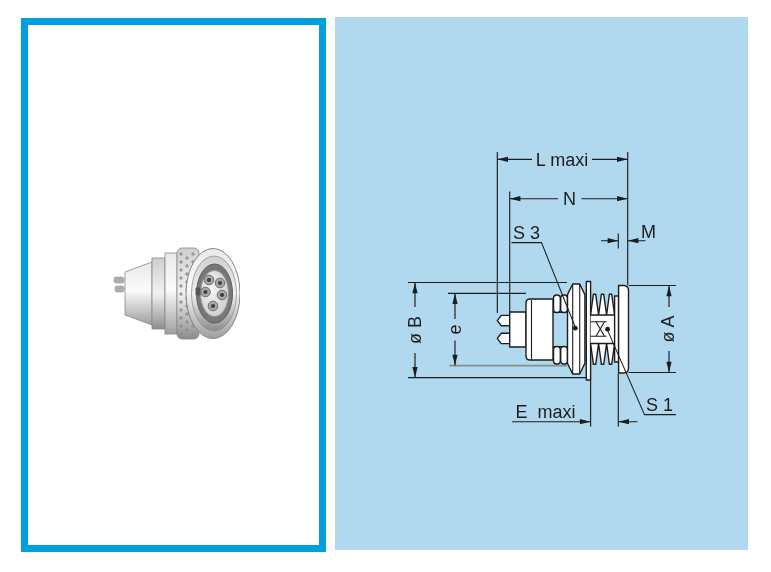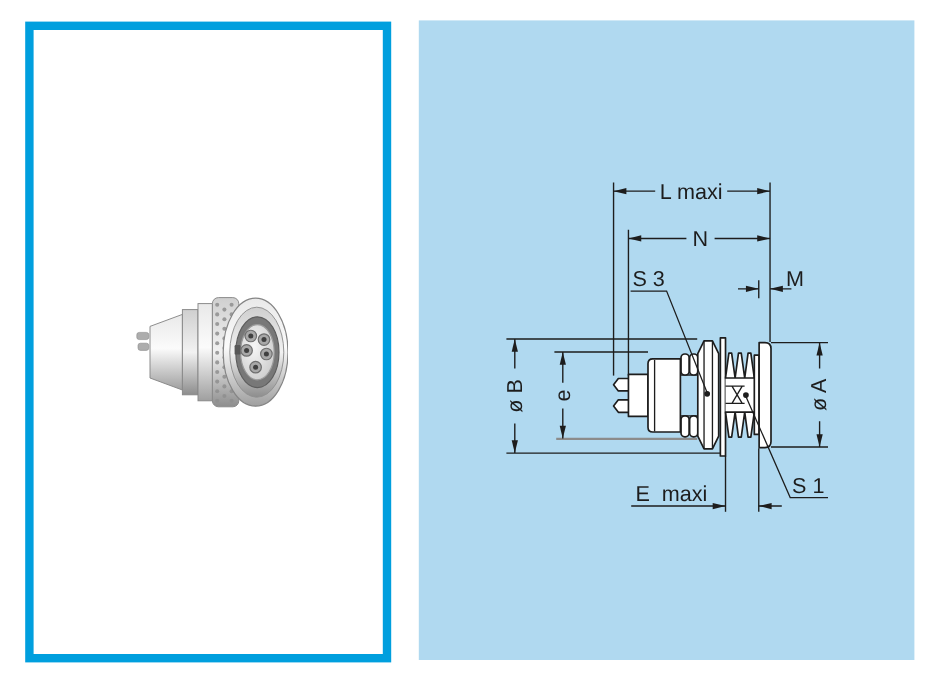--- a/index.html
+++ b/index.html
@@ -1,21 +1,21 @@
 <!DOCTYPE html>
 <html><head>
 <meta charset="utf-8">
 <style>
   html,body{margin:0;padding:0;background:#ffffff;}
   .page{position:relative;width:771px;height:572px;background:#ffffff;overflow:hidden;
         font-family:"Liberation Sans",sans-serif;}
   .photo-panel{position:absolute;left:21px;top:18px;width:305px;height:534px;
         box-sizing:border-box;border:7px solid #009FDE;background:#ffffff;}
   .photo-svg{position:absolute;left:84px;top:211px;width:128px;height:114px;}
-  .drawing-panel{position:absolute;left:335px;top:17px;width:413px;height:533px;background:#B0D9F0;margin-left:14px;}
+  .drawing-panel{position:absolute;left:335px;top:17px;width:413px;height:533px;background:#B0D9F0;}
   .drawing-svg{position:absolute;left:0;top:0;width:413px;height:533px;}
   .ln{stroke:#1d1d1d;stroke-width:1.15;fill:none;}
   .thin{stroke:#1d1d1d;stroke-width:1.05;fill:none;}
   .grayln{stroke:#8c8c8c;stroke-width:1.8;fill:none;}
   .ah{fill:#1d1d1d;stroke:none;}
   .part{fill:#ffffff;stroke:#1d1d1d;stroke-width:1.4;stroke-linejoin:round;}
   .detail{stroke:#1d1d1d;stroke-width:1.1;fill:none;}
   .dot{fill:#1d1d1d;stroke:none;}
   text{font-family:"Liberation Sans",sans-serif;font-size:18px;fill:#1d1d1d;}
   .lbl-pre{white-space:pre;}

